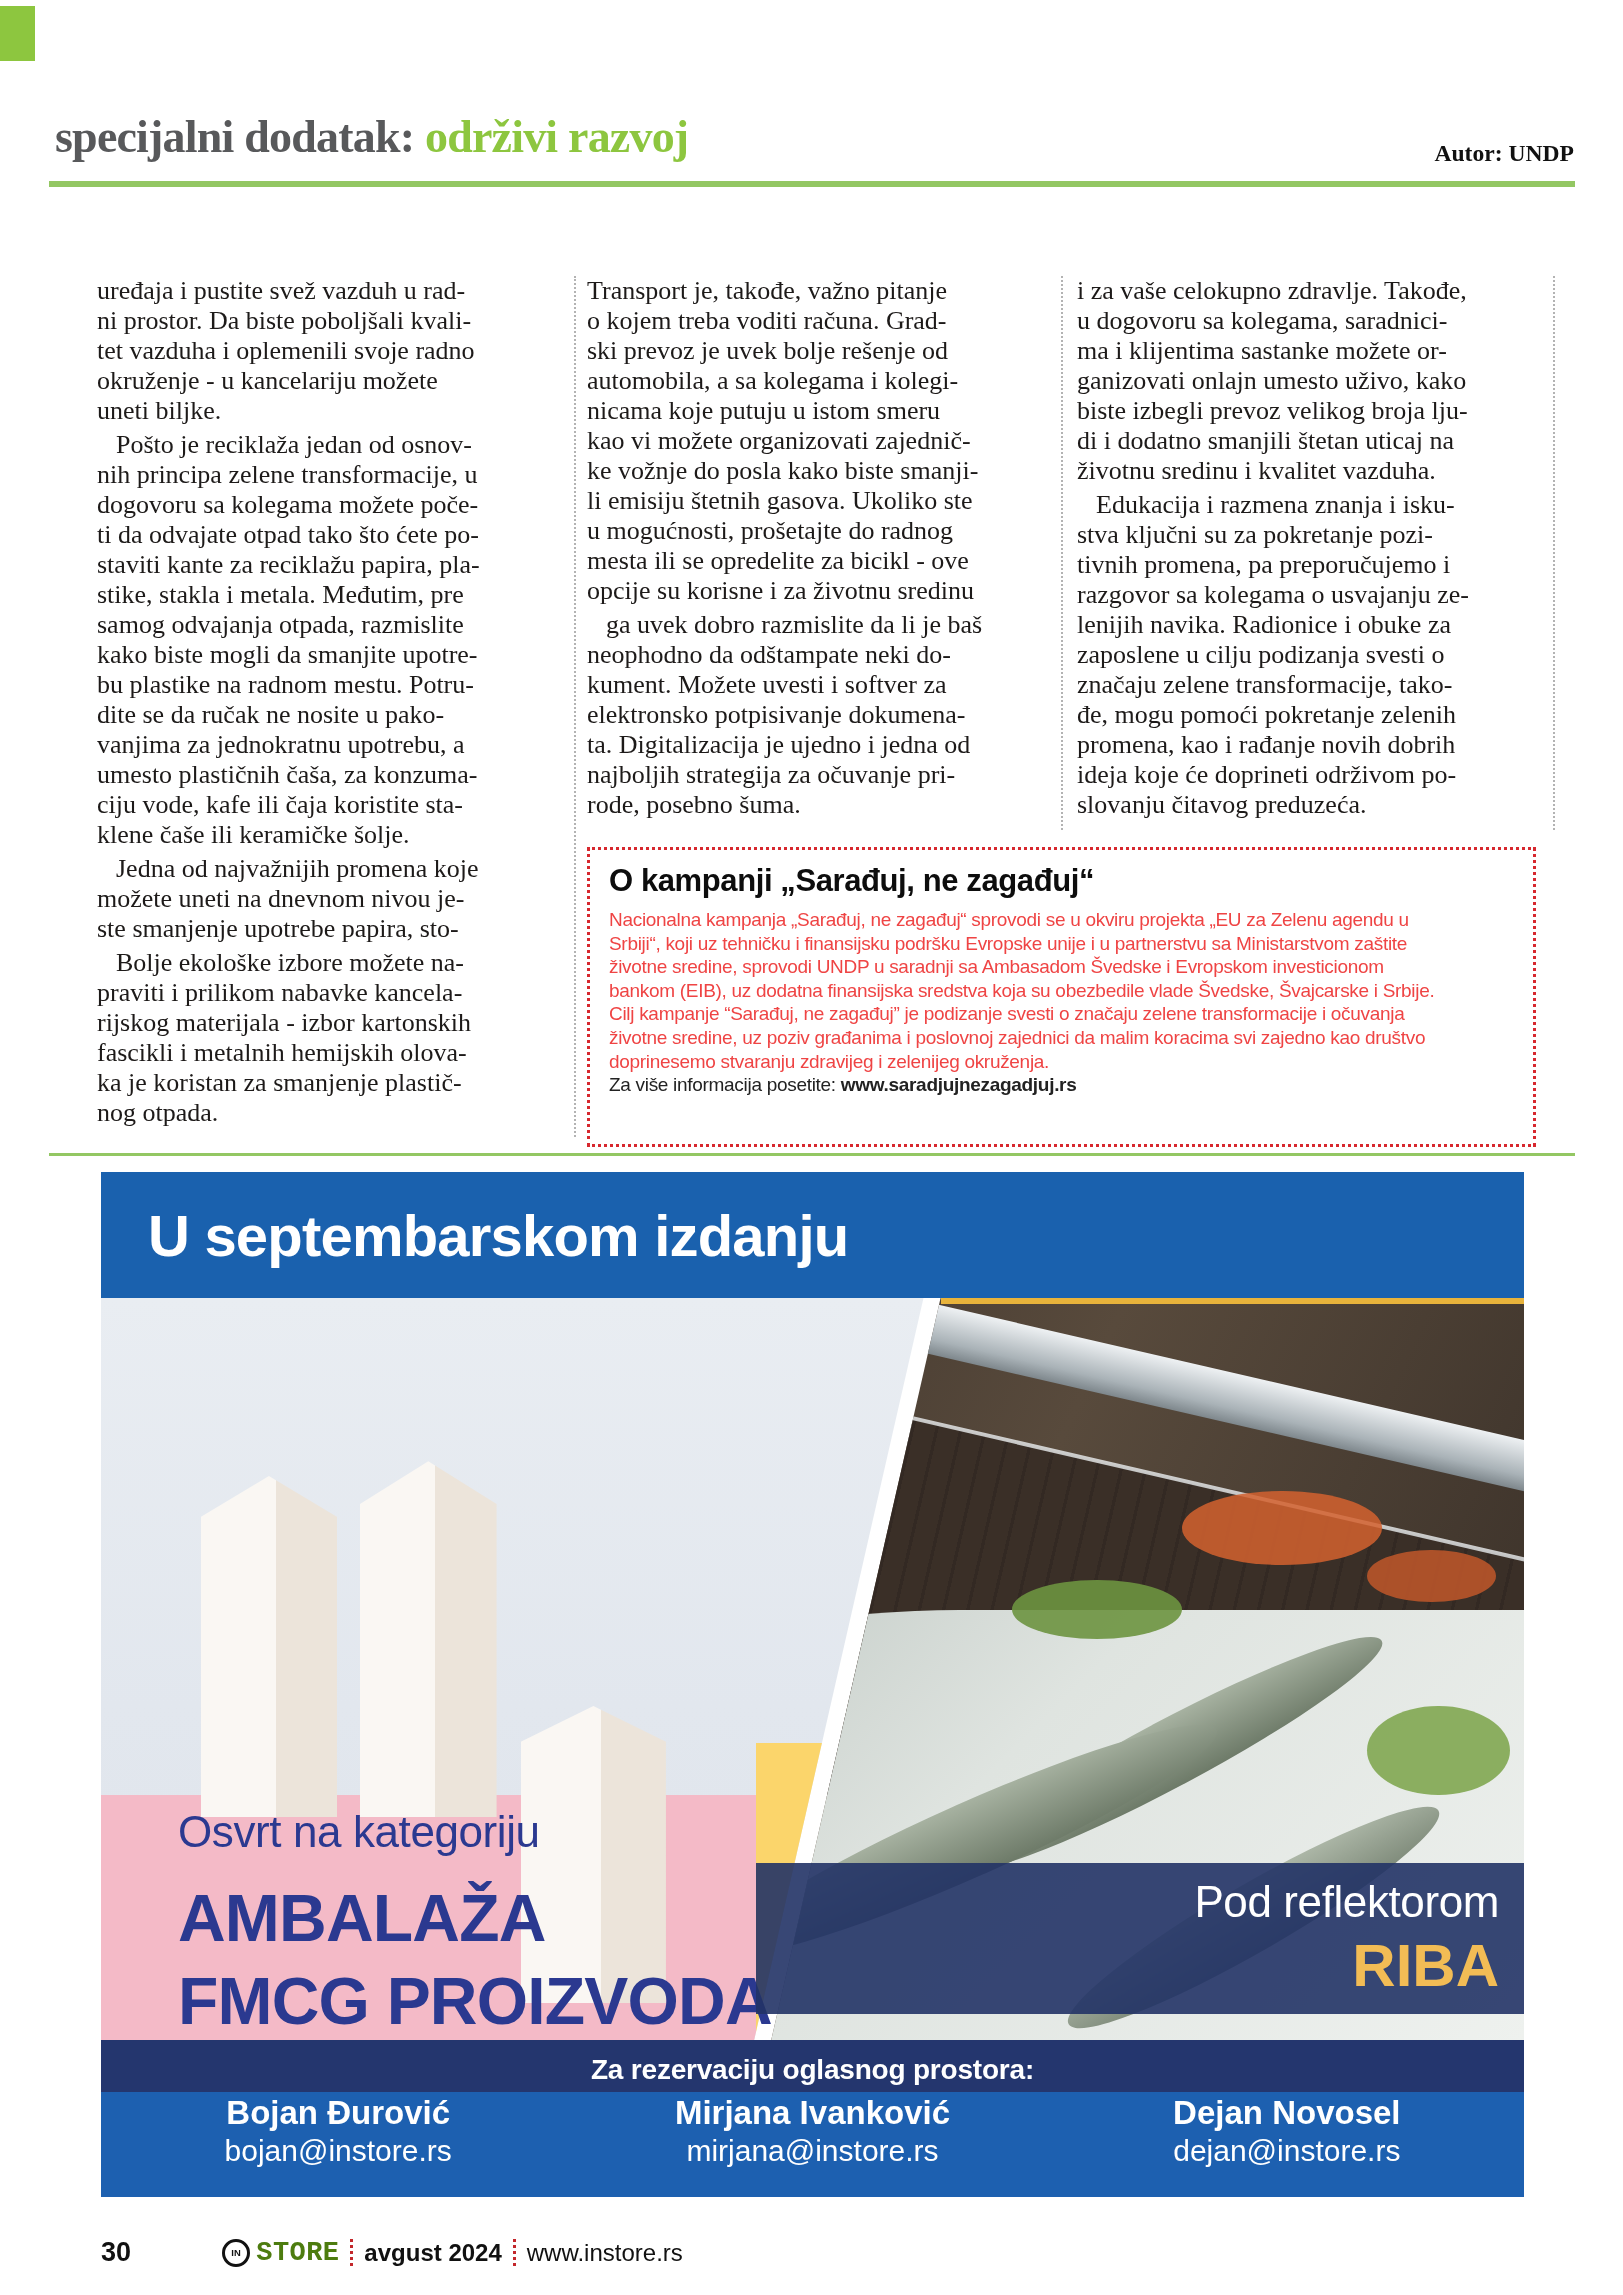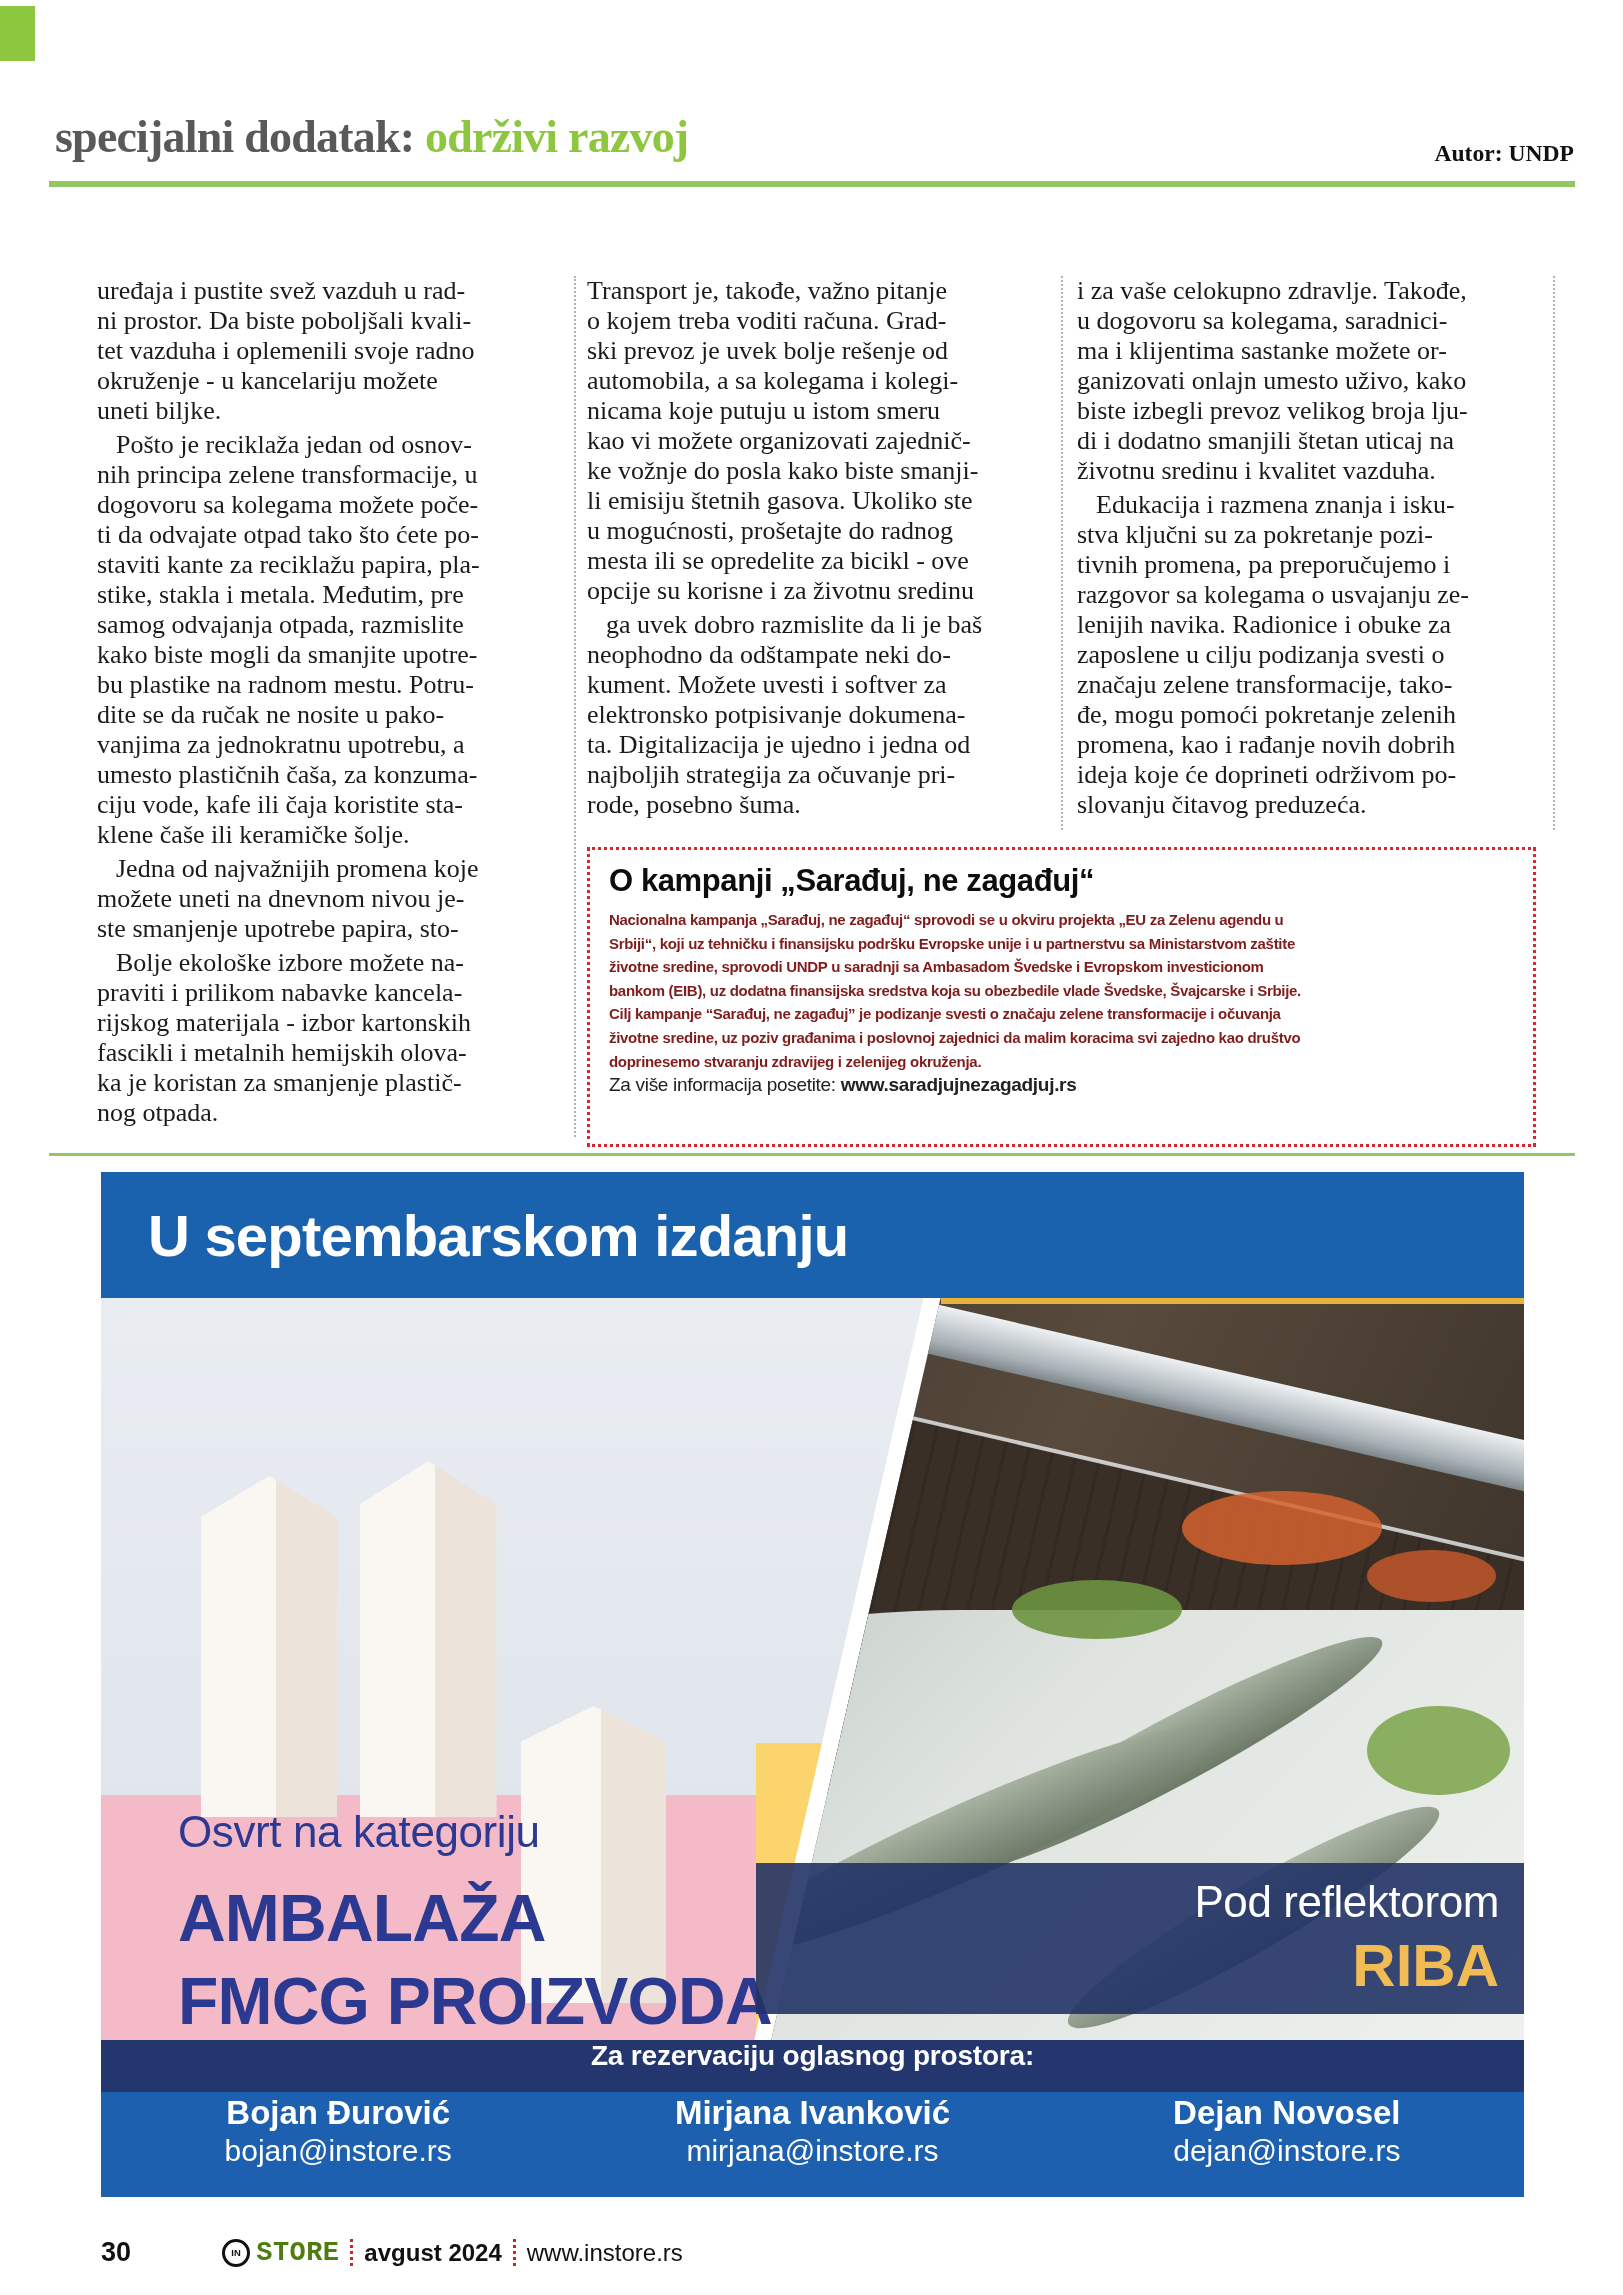--- a/index.html
+++ b/index.html
@@ -21,21 +21,21 @@
   
   .col{top:276px;width:459px;font-family:"Liberation Serif",serif;font-size:26px;line-height:30px;color:#1d1a19;}
   .para{white-space:pre-line;}
   .para + .para{margin-top:4px;text-indent:19px;}
   .vdivider{top:276px;width:0;border-left:2.4px dotted #b3b3b3;}
 
   
   .campaign{left:587px;top:847px;width:949px;height:300px;border:3.1px dotted #d7282e;box-sizing:border-box;
             padding:12.6px 19px;background:#fff;}
   .campaign h2{margin:0 0 9.4px 0;font-size:31px;letter-spacing:-0.4px;color:#0d0d0d;}
-  .campaign .cbody{font-size:15px;line-height:23.6px;letter-spacing:-0.3px;color:#7f1d1d;white-space:pre-line;font-weight:bold;}
+  .campaign .cbody{font-size:19px;line-height:23.6px;letter-spacing:-0.3px;color:#ef4444;white-space:pre-line;}
   .campaign .cta{font-size:19px;line-height:23.6px;letter-spacing:-0.3px;color:#222;}
   .campaign .cta b{font-weight:bold;}
 
   .mid-rule{left:49px;top:1153px;width:1526px;height:3.1px;background:#93c763;}
 
   
   .banner{left:101px;top:1172px;width:1423px;height:1026px;background:#ffffff;}
   .banner-head{position:absolute;left:0;top:0;width:100%;height:126px;background:#1a61ae;}
   .banner-head h1{margin:0;position:absolute;left:47px;top:50%;transform:translateY(-50%);
                   color:#fff;font-size:58px;font-weight:bold;letter-spacing:-0.8px;white-space:nowrap;}
@@ -78,21 +78,21 @@
   .left-feature{position:absolute;left:77px;top:509px;color:#2b3990;z-index:3;}
   .left-feature .eyebrow{font-size:44px;letter-spacing:-0.4px;margin-bottom:20.4px;}
   .left-feature .t1,.left-feature .t2{font-size:66px;font-weight:bold;letter-spacing:-0.8px;line-height:83px;}
   .right-overlay{position:absolute;left:46%;right:0;top:565px;height:151px;background:rgba(34,51,102,0.9);
                  z-index:3;display:flex;flex-direction:column;justify-content:center;align-items:flex-end;
                  padding-right:25px;box-sizing:border-box;}
   .right-overlay .eyebrow{color:#fff;font-size:44px;letter-spacing:-0.4px;}
   .right-overlay .title{color:#f2bc55;font-size:60px;font-weight:bold;letter-spacing:0;margin-top:3.1px;}
 
   .res-bar{position:absolute;left:0;top:868px;width:100%;height:59px;background:#24366e;
-           display:flex;justify-content:center;}
+           display:flex;align-items:center;justify-content:center;}
   .res-bar span{color:#fff;font-weight:bold;font-size:28px;letter-spacing:-0.2px;}
   .contacts{position:absolute;left:0;top:920px;width:100%;height:105px;background:#1d60b0;
             display:flex;align-items:flex-start;}
   .contact{flex:1;text-align:center;color:#fff;}
   .contact .name{font-weight:bold;font-size:33px;line-height:41px;}
   .contact .email{font-size:30px;line-height:36px;}
 
   
   .footer{left:101px;top:2237px;display:flex;align-items:center;}
   .page-num{font-weight:bold;font-size:27px;color:#111;}

